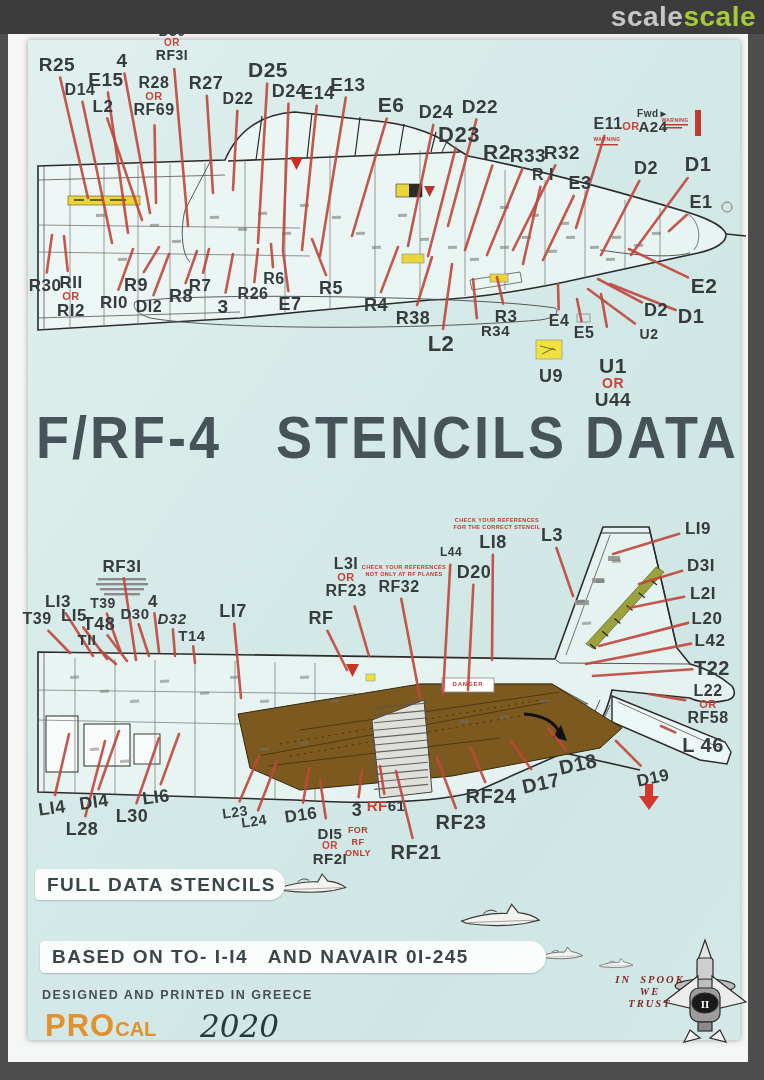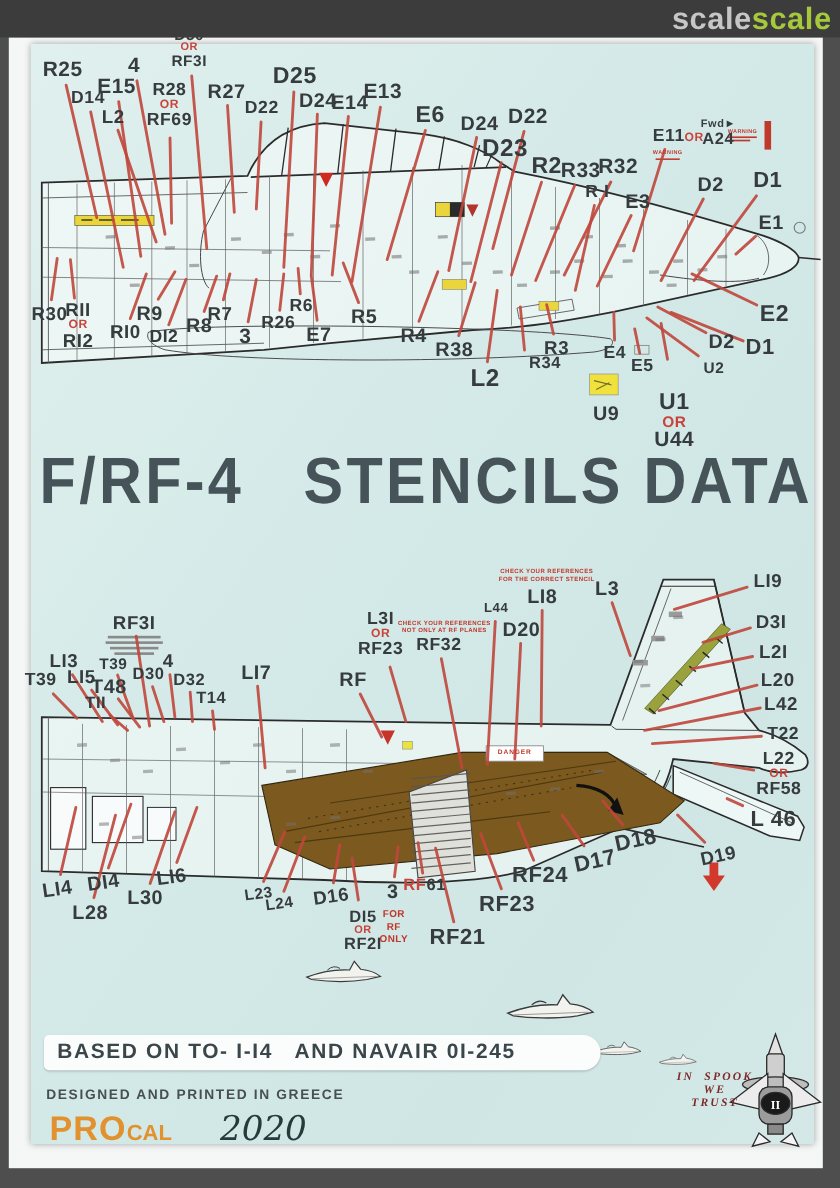--- a/index.html
+++ b/index.html
@@ -387,36 +387,36 @@
   <div id="callouts-bottom" class="layer">
       <div class="callout" style="left: 122px; top: 566px; transform: translate(-50%, -50%);"><span class="ln" style="font-size: 17px;">RF3I</span></div>
       <div class="callout" style="left: 37px; top: 619px; transform: translate(-50%, -50%);"><span class="ln" style="font-size: 16px;">T39</span></div>
       <div class="callout" style="left: 58px; top: 601px; transform: translate(-50%, -50%);"><span class="ln" style="font-size: 17px;">LI3</span></div>
       <div class="callout" style="left: 74px; top: 615px; transform: translate(-50%, -50%);"><span class="ln" style="font-size: 17px;">LI5</span></div>
       <div class="callout" style="left: 103px; top: 603px; transform: translate(-50%, -50%);"><span class="ln" style="font-size: 14px;">T39</span></div>
       <div class="callout" style="left: 99px; top: 624px; transform: translate(-50%, -50%);"><span class="ln" style="font-size: 18px;">T48</span></div>
       <div class="callout" style="left: 87px; top: 639px; transform: translate(-50%, -50%);"><span class="ln" style="font-size: 15px;">TII</span></div>
       <div class="callout" style="left: 135px; top: 613px; transform: translate(-50%, -50%);"><span class="ln" style="font-size: 15px;">D30</span></div>
       <div class="callout" style="left: 153px; top: 601px; transform: translate(-50%, -50%);"><span class="ln" style="font-size: 17px;">4</span></div>
-      <div class="callout" style="left: 172px; top: 618px; transform: translate(-50%, -50%);"><span class="ln" style="font-size: 15px;">D32</span></div>
+      <div class="callout" style="left: 172px; top: 618px; transform: translate(-50%, -50%); font-style: italic;"><span class="ln" style="font-size: 15px;">D32</span></div>
       <div class="callout" style="left: 192px; top: 635px; transform: translate(-50%, -50%);"><span class="ln" style="font-size: 15px;">T14</span></div>
       <div class="callout" style="left: 233px; top: 611px; transform: translate(-50%, -50%);"><span class="ln" style="font-size: 18px;">LI7</span></div>
       <div class="callout" style="left: 321px; top: 618px; transform: translate(-50%, -50%);"><span class="ln" style="font-size: 18px;">RF</span></div>
       <div class="callout" style="left: 346px; top: 577px; transform: translate(-50%, -50%);"><span class="ln" style="font-size: 16px;">L3I</span><span class="ln or" style="font-size: 11px;">OR</span><span class="ln" style="font-size: 16px;">RF23</span></div>
       <div class="callout" style="left: 399px; top: 587px; transform: translate(-50%, -50%);"><span class="ln" style="font-size: 16px;">RF32</span></div>
       <div class="callout" style="left: 451px; top: 552px; transform: translate(-50%, -50%);"><span class="ln" style="font-size: 12px;">L44</span></div>
       <div class="callout" style="left: 474px; top: 572px; transform: translate(-50%, -50%);"><span class="ln" style="font-size: 18px;">D20</span></div>
       <div class="callout" style="left: 493px; top: 542px; transform: translate(-50%, -50%);"><span class="ln" style="font-size: 18px;">LI8</span></div>
       <div class="callout" style="left: 552px; top: 535px; transform: translate(-50%, -50%);"><span class="ln" style="font-size: 18px;">L3</span></div>
       <div class="callout" style="left: 698px; top: 528px; transform: translate(-50%, -50%);"><span class="ln" style="font-size: 17px;">LI9</span></div>
       <div class="callout" style="left: 701px; top: 565px; transform: translate(-50%, -50%);"><span class="ln" style="font-size: 17px;">D3I</span></div>
       <div class="callout" style="left: 703px; top: 593px; transform: translate(-50%, -50%);"><span class="ln" style="font-size: 17px;">L2I</span></div>
       <div class="callout" style="left: 707px; top: 618px; transform: translate(-50%, -50%);"><span class="ln" style="font-size: 17px;">L20</span></div>
       <div class="callout" style="left: 710px; top: 640px; transform: translate(-50%, -50%);"><span class="ln" style="font-size: 17px;">L42</span></div>
-      <div class="callout" style="left: 712px; top: 668px; transform: translate(-50%, -50%);"><span class="ln" style="font-size: 16px;">T22</span></div>
+      <div class="callout" style="left: 712px; top: 668px; transform: translate(-50%, -50%);"><span class="ln" style="font-size: 20px;">T22</span></div>
       <div class="callout" style="left: 708px; top: 704px; transform: translate(-50%, -50%);"><span class="ln" style="font-size: 16px;">L22</span><span class="ln or" style="font-size: 11px;">OR</span><span class="ln" style="font-size: 16px;">RF58</span></div>
       <div class="callout" style="left: 703px; top: 745px; transform: translate(-50%, -50%);"><span class="ln" style="font-size: 20px;">L 46</span></div>
       <div class="callout" style="left: 653px; top: 778px; transform: translate(-50%, -50%) rotate(-12deg);"><span class="ln" style="font-size: 17px;">D19</span></div>
       <div class="callout" style="left: 578px; top: 764px; transform: translate(-50%, -50%) rotate(-12deg);"><span class="ln" style="font-size: 20px;">D18</span></div>
       <div class="callout" style="left: 541px; top: 783px; transform: translate(-50%, -50%) rotate(-12deg);"><span class="ln" style="font-size: 20px;">D17</span></div>
       <div class="callout" style="left: 491px; top: 796px; transform: translate(-50%, -50%);"><span class="ln" style="font-size: 20px;">RF24</span></div>
       <div class="callout" style="left: 461px; top: 822px; transform: translate(-50%, -50%);"><span class="ln" style="font-size: 20px;">RF23</span></div>
       <div class="callout" style="left: 416px; top: 852px; transform: translate(-50%, -50%);"><span class="ln" style="font-size: 20px;">RF21</span></div>
       <div class="callout" style="left: 386px; top: 805px; transform: translate(-50%, -50%);"><span class="ln" style="font-size: 15px;"><span class="or">RF</span>61</span></div>
       <div class="callout" style="left: 357px; top: 810px; transform: translate(-50%, -50%);"><span class="ln" style="font-size: 18px;">3</span></div>
@@ -432,20 +432,21 @@
     </div>
   <div id="notes" class="layer">
       <div class="note" style="left: 607px; top: 139px; font-size: 5px;">WARNING</div>
       <div class="note" style="left: 675px; top: 120px; font-size: 5px;">WARNING</div>
       <div class="note" style="left: 404px; top: 571px; font-size: 5.5px;">CHECK YOUR REFERENCES<br>NOT ONLY AT RF PLANES</div>
       <div class="note" style="left: 497px; top: 524px; font-size: 5.5px;">CHECK YOUR REFERENCES<br>FOR THE CORRECT STENCIL</div>
       <div class="note" style="left: 358px; top: 843px; font-size: 9px;">FOR<br>RF<br>ONLY</div>
       <div class="note danger" style="left: 468px; top: 685px; font-size: 6px;">DANGER</div>
     </div>
 
+  <div class="bar bar1"><span>FULL DATA STENCILS</span></div>
   <div class="bar bar3"><span>BASED ON TO- I-I4   AND NAVAIR 0I-245</span></div>
 
   <div class="designed">DESIGNED  AND  PRINTED  IN  GREECE</div>
   <div class="brand">
     <span class="pro">PRO</span>
       <span class="cal">CAL</span>
   </div>
   <div class="year">2020</div>
   <div class="spook-text"><span>IN  SPOOK</span><br><span>WE</span><br><span>TRUST</span></div>
 </div>

